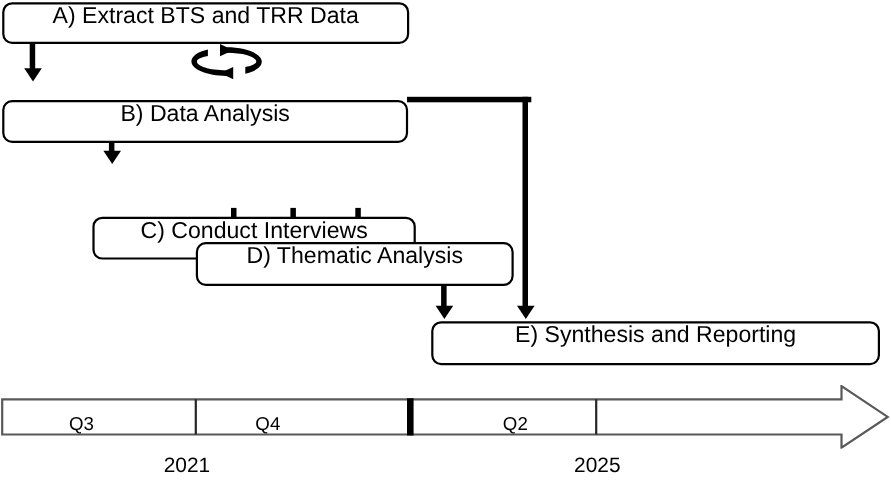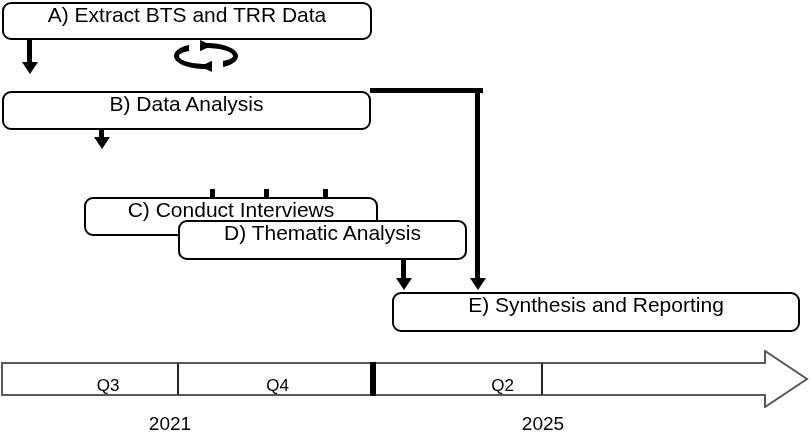--- a/index.html
+++ b/index.html
@@ -115,21 +115,21 @@
   .tl-cell {
     display: flex;
     align-items: center;
     justify-content: center;
     font-family: "Liberation Sans", sans-serif;
     font-size: 17px;
     color: #000000;
     height: 100%;
     pointer-events: auto;
   }
-  #tl-q3 { width: 144px; margin-left: 34px; }
+  #tl-q3 { width: 144px; }
   #tl-q4 { width: 195px; }
   #tl-q1 { width: 169px; }
   #tl-q2 { width: 223px; margin-left: 16px; }
 
   .year-label {
     position: absolute;
     font-family: "Liberation Sans", sans-serif;
     font-size: 19px;
     color: #000000;
     top: 413px;

